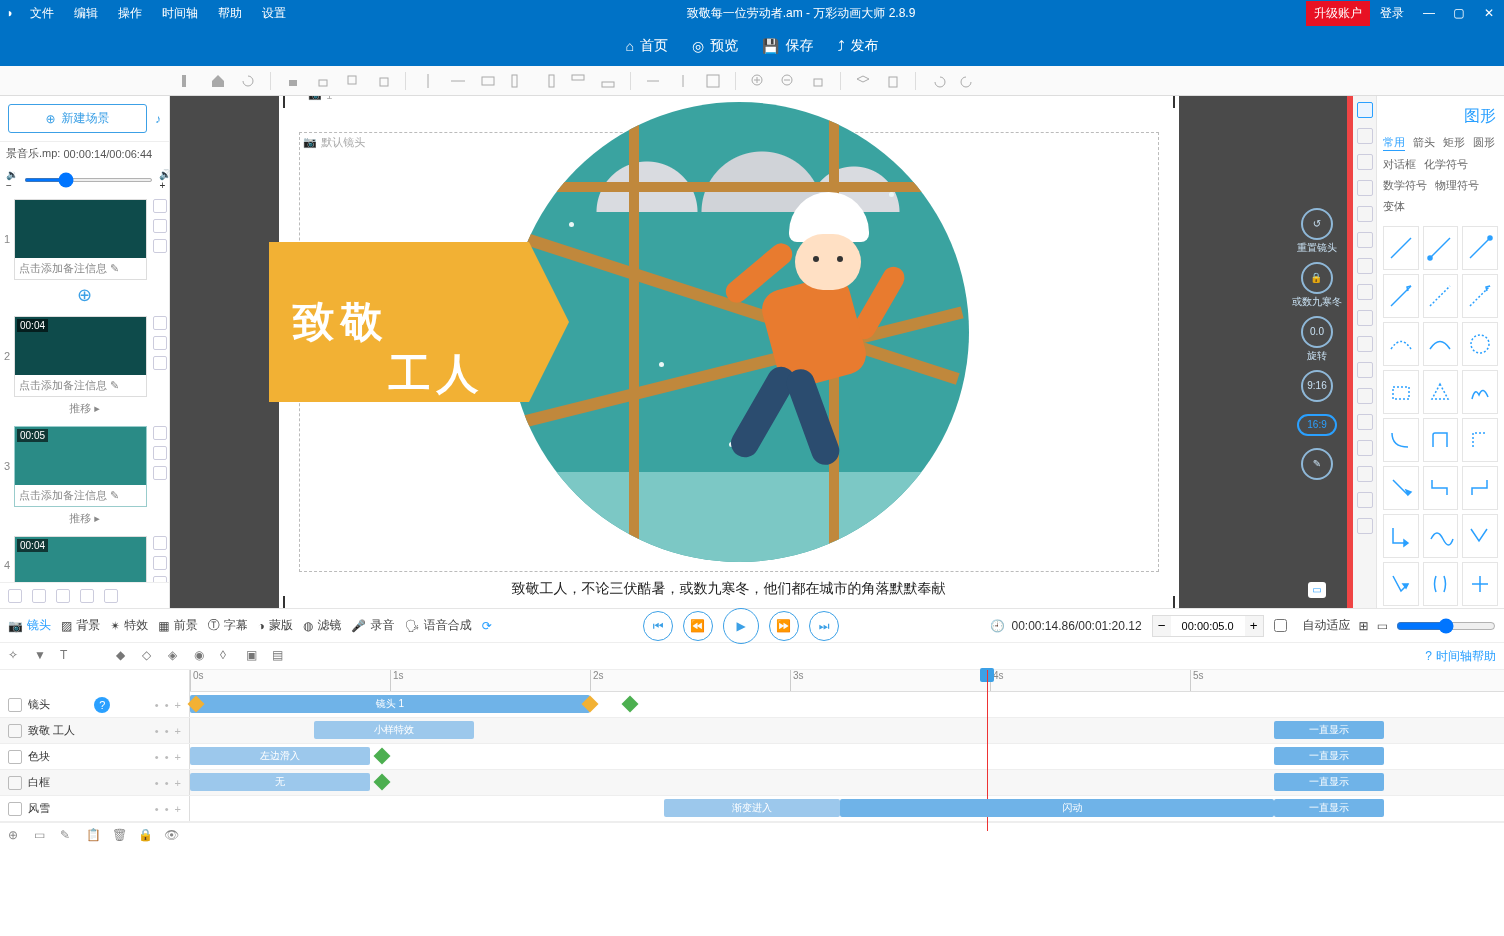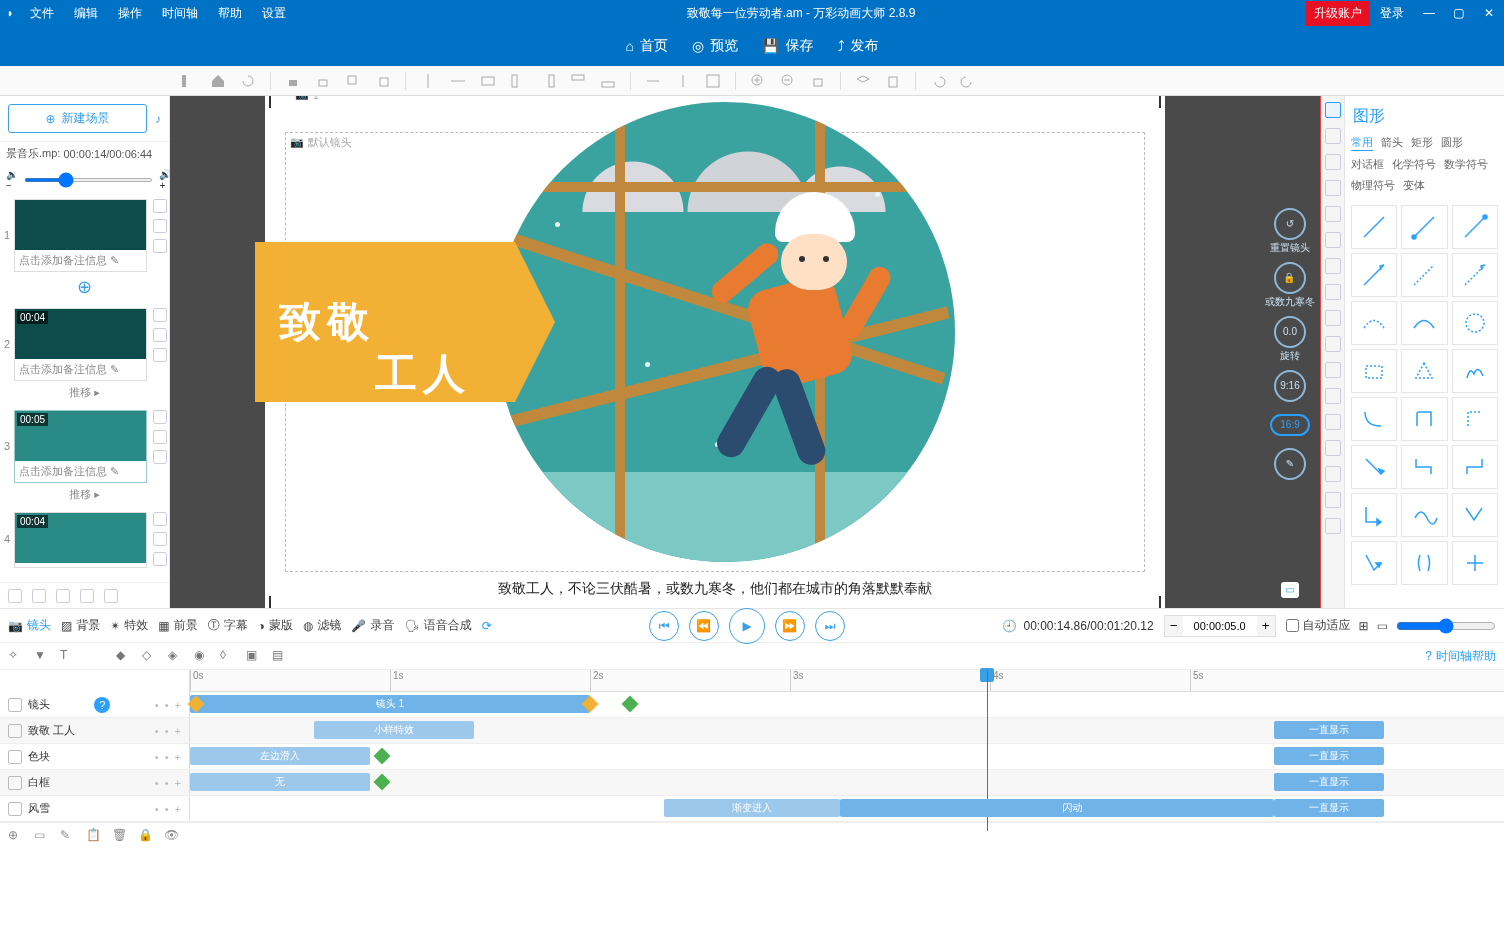--- a/index.html
+++ b/index.html
@@ -30,21 +30,21 @@
 .new-scene { display: flex; align-items: center; padding: 8px; gap: 8px; border-bottom: 1px solid #eee; }
 .new-scene-btn { flex: 1; border: 1px solid #3ca0e6; color: #3ca0e6; border-radius: 3px; padding: 5px; text-align: center; display: flex; align-items: center; justify-content: center; gap: 6px; cursor: pointer; }
 .music-row { font-size: 11px; padding: 4px 6px; color: #555; display:flex; align-items:center; }
 .vol-row { display: flex; align-items: center; padding: 4px 6px; gap: 6px; }
 .vol-row input[type=range] { flex: 1; height:4px; }
 .scenes { flex: 1; overflow: auto; }
 .scene-wrap { display:flex; }
 .scene-idx { width:14px; display:flex; align-items:center; justify-content:center; color:#888; font-size:11px;}
 .scene-card { flex:1; margin: 4px 4px 2px 0; border: 1px solid #ddd; border-radius: 0; }
 .scene-card.active { background:#1d4ed8; border-color:#9cc; }
-.thumb { height: 50px; background: #1b6b63; position: relative; margin:0; }
+.thumb { height: 58px; background: #1b6b63; position: relative; margin:0; }
 .thumb .ts { position: absolute; top: 2px; left: 2px; background: rgba(0,0,0,.6); color: #fff; font-size: 10px; padding: 1px 3px; }
 .scene-note { font-size: 11px; color: #888; padding: 3px 4px; background:#fff; display:flex; align-items:center; gap:2px; }
 .scene-tools { display:flex; flex-direction:column; gap:6px; padding:4px 2px; color:#9aa; font-size:12px; }
 .scene-tools span{width:14px; height:14px; border:1px solid #ccd; border-radius:2px;}
 .scene-tuiy { text-align:center; font-size:11px; color:#888; padding:2px 0 6px; }
 .plus-circle { text-align:center; color:#3ca0e6; font-size:18px; padding:2px 0 6px; }
 
 
 .canvas-area { flex: 1; background: #4a4a4a; position: relative; display:flex; }
 .canvas-scroll { flex:1; overflow:hidden; background:#4a4a4a; display:flex; align-items:center; justify-content:center; }
@@ -80,21 +80,21 @@
 .leg.l2{top:175px; left:90px; transform:rotate(-20deg);}
 .banner { position:absolute; left:-10px; top:160px; width:260px; height:160px; background:#f2b134; display:flex; flex-direction:row; align-items:center; justify-content:center; color:#fff; font-size:42px; font-weight:bold; letter-spacing:6px; }
 .banner::after{content:"";position:absolute;right:-40px;top:0;border-top:80px solid transparent;border-bottom:80px solid transparent;border-left:40px solid #f2b134;}
 .subtitle { position:absolute; bottom:24px; left:0; right:0; text-align:center; font-size:14px; color:#222; }
 .canvas-right-tools { width: 60px; background:#4a4a4a; color:#c8e0f2; display:flex; flex-direction:column; align-items:center; gap:6px; padding-top:110px;}
 .crt-item { text-align:center; font-size:10px; line-height:1.2; }
 .crt-circle{width:32px;height:32px;border:2px solid #8fb8d8;border-radius:50%;display:flex;align-items:center;justify-content:center;margin:2px auto;font-size:10px;}
 .crt-oval{width:40px;height:22px;border:2px solid #8fb8d8;border-radius:11px;display:flex;align-items:center;justify-content:center;font-size:10px;margin:4px auto;}
 
 
-.right-panel { width: 184px; border-left:1px solid #ef4444; background:#fff; display:flex; }
+.right-panel { width: 157px; border-left:6px solid #ef4444; background:#fff; display:flex;text-align:right; }
 .right-nav { width:24px; background:#f5f5f5; border-right:1px solid #e5e5e5; display:flex; flex-direction:column; align-items:center; gap:10px; padding-top:6px;}
 .right-nav .ri{width:16px;height:16px;border:1px solid #ccd;border-radius:2px;cursor:pointer;}
 .right-nav .ri.active{border-color:#2aa0ff;background:#eaf4ff;}
 .right-content{flex:1; padding:6px; overflow:auto;}
 .right-title{font-size:16px; color:#2aa0ff; padding:4px 2px 8px;}
 .shape-tabs{display:flex; flex-wrap:wrap; gap:6px 8px; font-size:11px; padding-bottom:6px; }
 .shape-tabs span{cursor:pointer; color:#666;}
 .shape-tabs span.active{color:#2aa0ff; border-bottom:1px solid #2aa0ff; }
 .shape-grid{display:grid; grid-template-columns:repeat(3,1fr); gap:4px; margin-top:6px;}
 .shape-cell{height:44px; border:1px solid #e5e5e5; display:flex; align-items:center; justify-content:center; cursor:pointer;}
@@ -608,21 +608,21 @@
   <div class="tc">
       <span>🕘</span>
       <span>00:00:14.86/00:01:20.12</span>
     </div>
   <div class="step-group">
     <button>−</button>
     <input value="00:00:05.0" style="">
     <button>+</button>
   </div>
   <div class="mid-right">
-    <label style="display:flex;align-items:center;gap:4px;">
+    <label style="display:flex;align-items:center;gap:16px;">
         <input type="checkbox" style="">
         <span>自动适应</span>
       </label>
     <span>⊞</span>
     <span>▭</span>
     <input type="range" style="width: 100px;" value="50">
   </div>
 </div>
 
 <div class="tl-tools">

